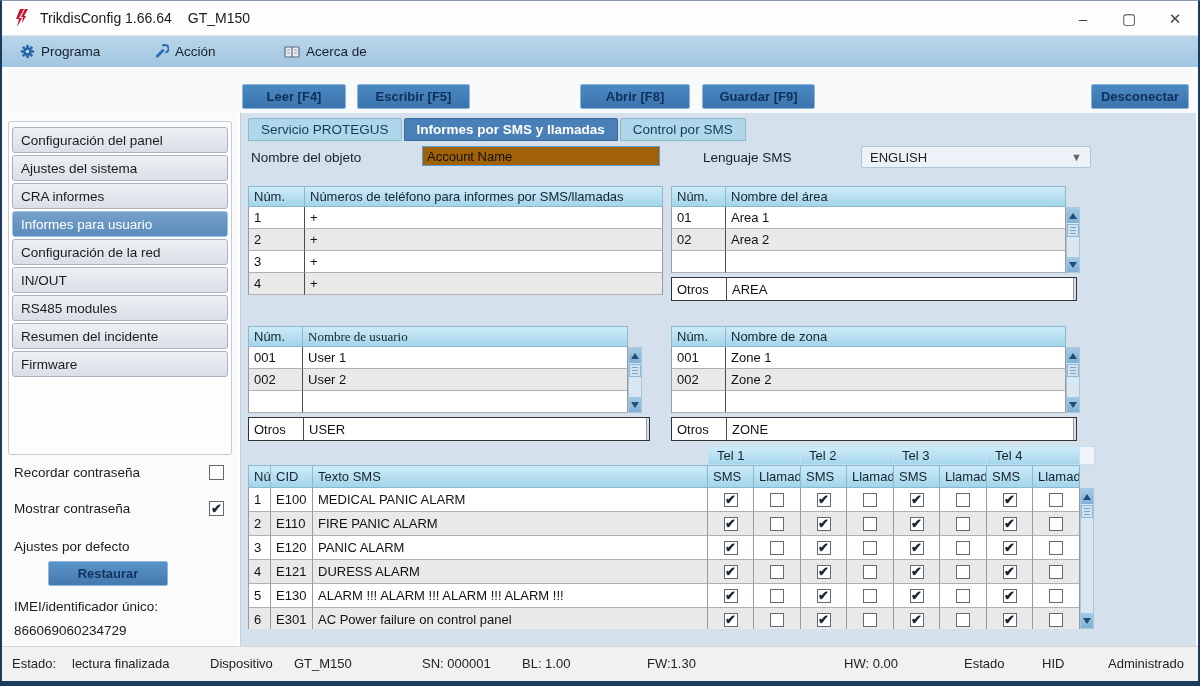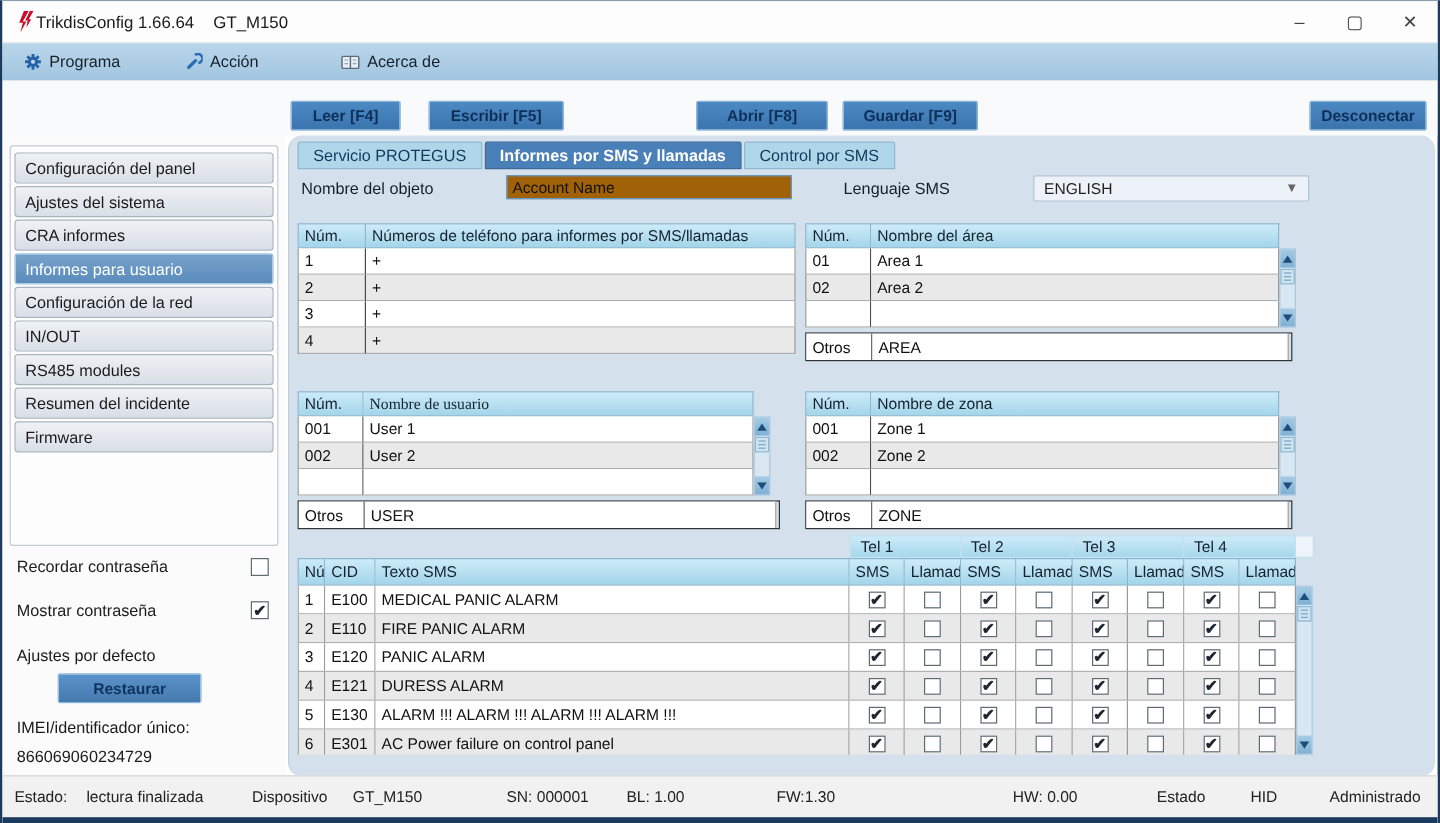--- a/index.html
+++ b/index.html
@@ -3,21 +3,21 @@
 <meta charset="utf-8">
 <style>
   html,body{margin:0;padding:0;background:#e8e8e8;font-family:"Liberation Sans",sans-serif;}
   .window{position:relative;width:1200px;height:686px;background:#fff;box-sizing:border-box;
     border-left:2px solid #1c3a5e;border-right:2px solid #1c3a5e;border-top:1px solid #8a9bb0;overflow:hidden;}
   .bottom-strip{position:absolute;left:0;right:0;bottom:0;height:5px;background:#1c3a5e;}
 
   
   .titlebar{position:absolute;left:0;right:0;top:0;height:34px;background:#fdfdfd;display:flex;align-items:center;border-bottom:1px solid #e6e6e6;}
   .app-logo{margin-left:12px;width:16px;height:18px;}
-  .title-text{font-size:14px;color:#1a1a1a;margin-left:0;}
+  .title-text{font-size:14px;color:#1a1a1a;margin-left:10px;}
   .title-device{font-size:14px;color:#1a1a1a;margin-left:16px;}
   .win-controls{margin-left:auto;display:flex;height:100%;}
   .win-btn{width:46px;height:100%;display:flex;align-items:center;justify-content:center;color:#444;font-size:15px;}
   .win-btn span{line-height:1;}
 
   
   .menubar{position:absolute;left:0;right:0;top:35px;height:31px;background:linear-gradient(#b9d6ea,#a2c5e0);border-bottom:1px solid #8fb4d2;}
   .menu-item{position:absolute;top:0;height:100%;display:flex;align-items:center;gap:6px;font-size:13.5px;color:#17202b;}
   .menu-item svg{display:block;}
 
@@ -34,21 +34,21 @@
     display:flex;align-items:center;padding-left:8px;font-size:13.5px;color:#1b1b1b;box-sizing:content-box;}
   .nav-item.selected{background:linear-gradient(#76a1c9,#5b8cbd);border-color:#9cc3e4;color:#fff;}
   .side-row{position:absolute;left:12px;width:210px;display:flex;justify-content:space-between;align-items:center;font-size:13.5px;color:#1b1b1b;}
   .cb{width:15px;height:15px;box-sizing:border-box;border:1px solid #5f6a75;background:#fff;display:inline-flex;align-items:center;justify-content:center;font-size:13px;color:#1d2732;font-weight:bold;}
   .side-label{position:absolute;left:12px;font-size:13.5px;color:#1b1b1b;}
   .restore-btn{position:absolute;left:46px;top:448px;width:120px;height:25px;box-sizing:border-box;background:linear-gradient(#5a94ca,#4479ae);
     border:1px solid #8fb8dd;border-radius:2px;color:#10335f;font-weight:600;font-size:13px;display:flex;align-items:center;justify-content:center;}
   .imei-value{position:absolute;left:12px;font-size:13.5px;color:#1b1b1b;}
 
   
-  .content{position:absolute;left:238px;right:2px;top:112px;bottom:39px;background:#d4e0ec;border-left:1px solid #c2d0de;border-radius:12px;}
+  .content{position:absolute;left:238px;right:2px;top:112px;bottom:39px;background:#d4e0ec;border-left:1px solid #c2d0de;}
   .tabs{position:absolute;left:7px;top:5px;display:flex;}
   .tab{height:23px;box-sizing:border-box;display:flex;align-items:center;padding:0 12px;background:#afd7e9;border:1px solid #8cb8cf;
     border-radius:2px 2px 0 0;margin-right:2px;font-size:13.5px;color:#113a5f;}
   .tab.selected{background:#4a80b8;border-color:#3a6a9c;color:#fff;font-weight:bold;}
 
   .fld-label{position:absolute;font-size:13.5px;color:#15202c;text-align:right;}
   .object-input{position:absolute;left:181px;top:33px;width:238px;height:20px;box-sizing:border-box;border:1px solid #5b9bd5;background:#a16207;
     font-size:13px;color:#111;padding:1px 4px;font-family:"Liberation Sans",sans-serif;}
   .lang-select{position:absolute;left:620px;top:33px;width:230px;height:22px;box-sizing:border-box;border:1px solid #b0c4d8;border-radius:2px;
     background:#edf2f8;font-size:13px;color:#222;display:flex;align-items:center;padding:0 8px;}
@@ -145,21 +145,21 @@
         <line x1="3" y1="5" x2="6" y2="5" stroke="#8fa3b5"></line>
           <line x1="10" y1="5" x2="13" y2="5" stroke="#8fa3b5"></line>
         <line x1="3" y1="8" x2="6" y2="8" stroke="#8fa3b5"></line>
           <line x1="10" y1="8" x2="13" y2="8" stroke="#8fa3b5"></line>
       </svg>
       <span>Acerca de</span>
     </div>
   </div>
 
   <div class="toolbar">
-    <div class="tb-btn" style="left:240px;width:92px">Leer [F4]</div>
+    <div class="tb-btn" style="left:240px;width:104px">Leer [F4]</div>
     <div class="tb-btn" style="left:355px;width:113px">Escribir [F5]</div>
     <div class="tb-btn" style="left:578px;width:110px">Abrir [F8]</div>
     <div class="tb-btn" style="left:700px;width:113px">Guardar [F9]</div>
     <div class="tb-btn" style="left:1089px;width:98px">Desconectar</div>
   </div>
 
   <div class="sidebar">
     <div class="nav-box" id="nav-box">
         <div class="nav-item">Configuración del panel</div>
         <div class="nav-item">Ajustes del sistema</div>

